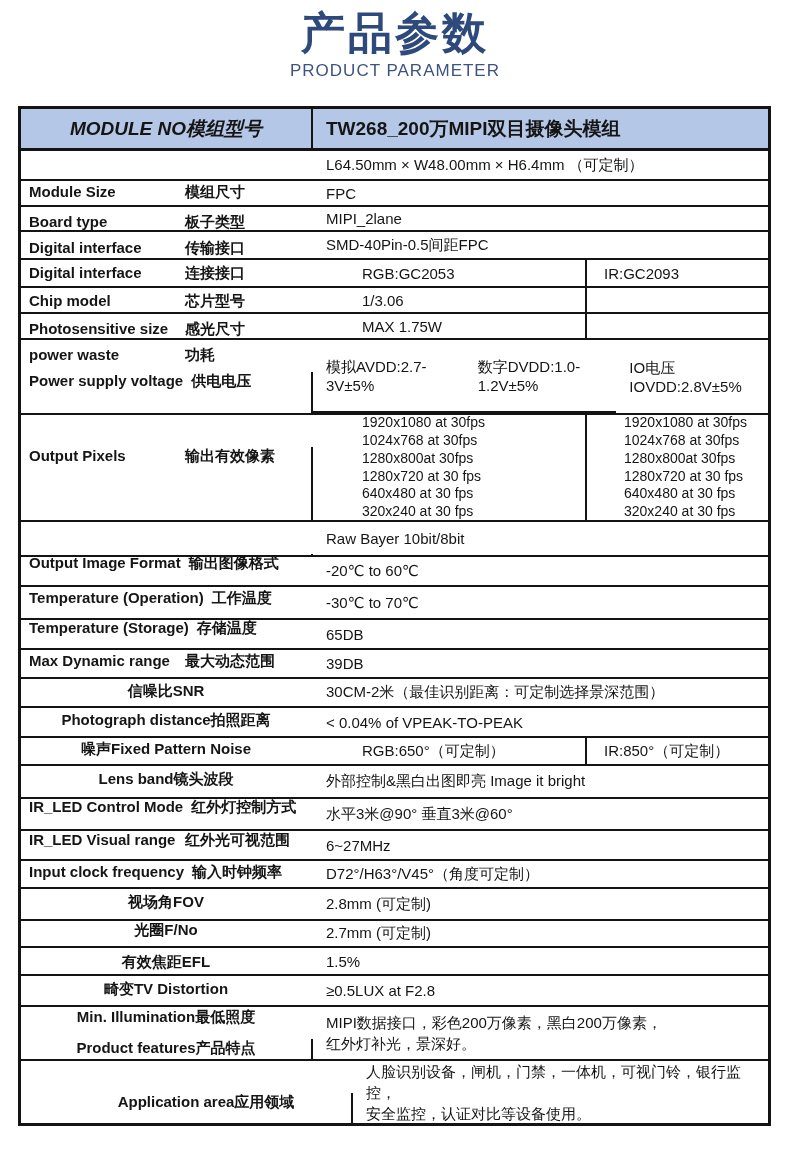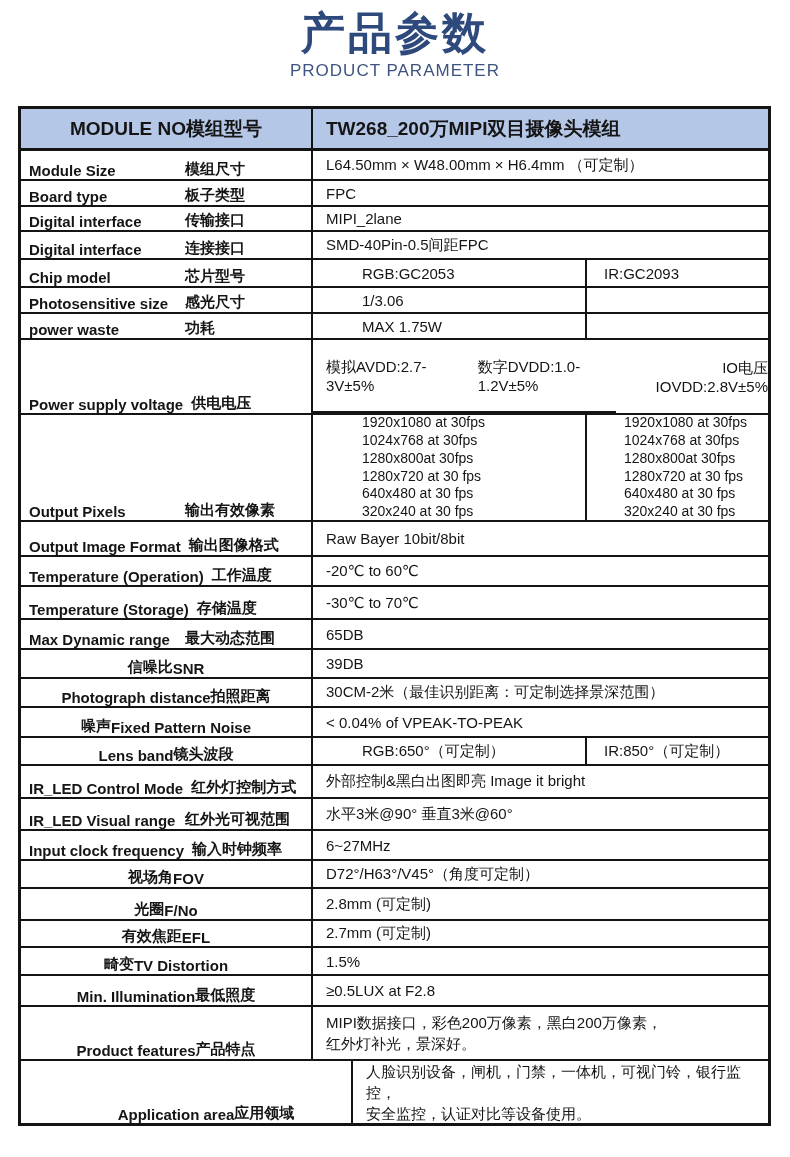--- a/index.html
+++ b/index.html
@@ -26,42 +26,43 @@
     position:absolute;left:18px;top:106px;width:753px;
     border:3px solid var(--c-border);
   }
   .header-row{
     display:flex;height:42px;background:var(--c-header-bg);
     border-bottom:3px solid var(--c-border);
     font-weight:700;font-size:19px;align-items:stretch;
   }
   .header-label{
     flex:0 0 292px;border-right:2px solid var(--c-border);
-    display:flex;align-items:center;justify-content:center;gap:0;
+    display:flex;align-items:center;justify-content:center;gap:0;font-style:italic;
   }
   .header-value{flex:1;display:flex;align-items:center;padding-left:13px;}
   .spec-row{display:flex;border-bottom:2px solid var(--c-border);}
   .spec-row:last-child{border-bottom:none;}
   .cell-label{
     flex:0 0 292px;border-right:2px solid var(--c-border);
-    display:flex;align-items:flex-end;font-weight:700;font-size:15px;
+    display:flex;align-items:flex-start;font-weight:700;font-size:15px;
     white-space:nowrap;
+    margin-top:32px;
   }
   .cell-label.left{padding-left:8px;gap:8px;}
   .cell-label.left .part0{min-width:148px;}
   .cell-label.center{justify-content:center;}
   .cell-value{flex:1;display:flex;font-size:15px;font-weight:400;min-width:0;}
   .cell-value.single{align-items:center;padding-left:13px;}
   .cell-value.split{padding:0;margin-left:36px;}
   .sub-cell{display:flex;align-items:center;padding-left:13px;}
   .sub-cell.first{flex:0 0 238px;border-right:2px solid var(--c-border);}
   .sub-cell.second{flex:1;padding-left:17px;}
   .cell-value.stack{flex-direction:row;align-items:stretch;}
   .stack-item{flex:1;display:flex;align-items:center;padding-left:13px;border-bottom:2px solid var(--c-border);}
-  .stack-item:last-child{border-bottom:none;text-align:right;}
+  .stack-item:last-child{border-bottom:none;}
   .sub-cell.multiline{flex-direction:column;align-items:flex-start;justify-content:center;
     font-size:14px;line-height:17.8px;}
   .sub-cell.multiline.second{padding-left:37px;}
   .cell-value.lines{flex-direction:column;justify-content:center;align-items:flex-start;
     padding-left:13px;line-height:21px;}
 </style>
 </head>
 <body>
 
 <div class="title-block">

